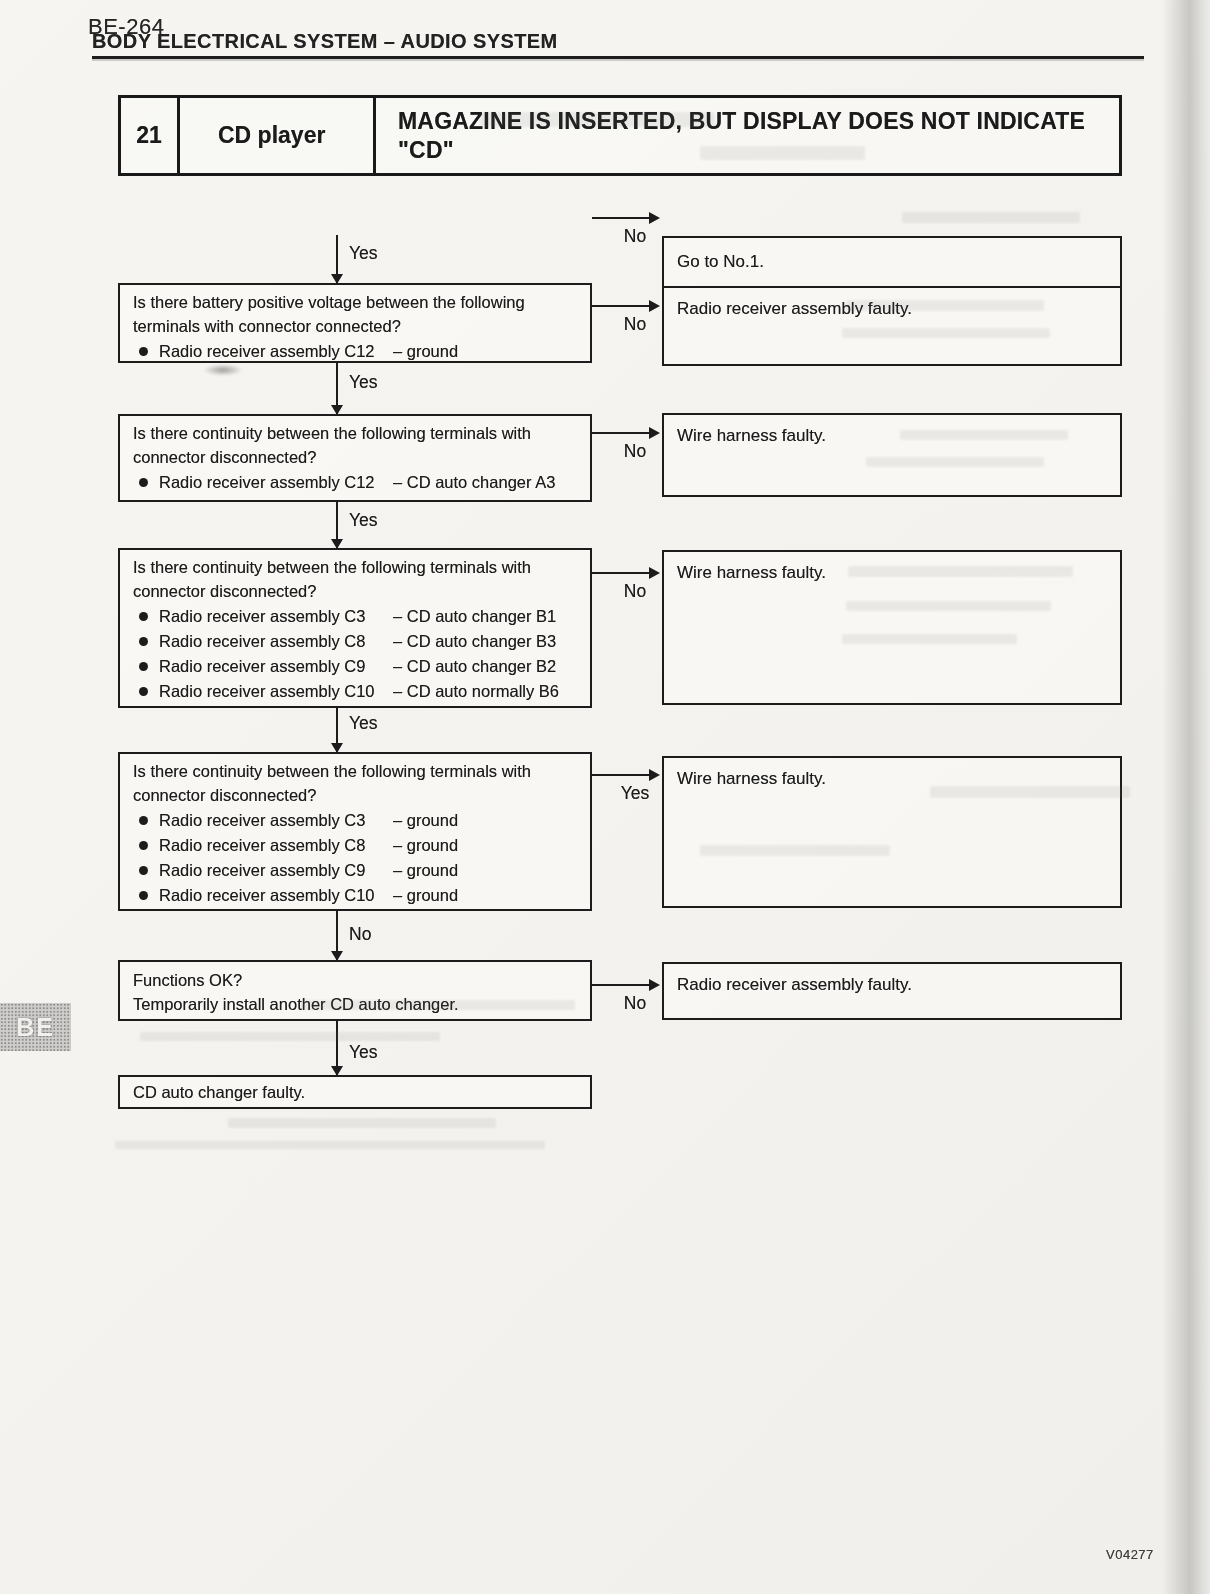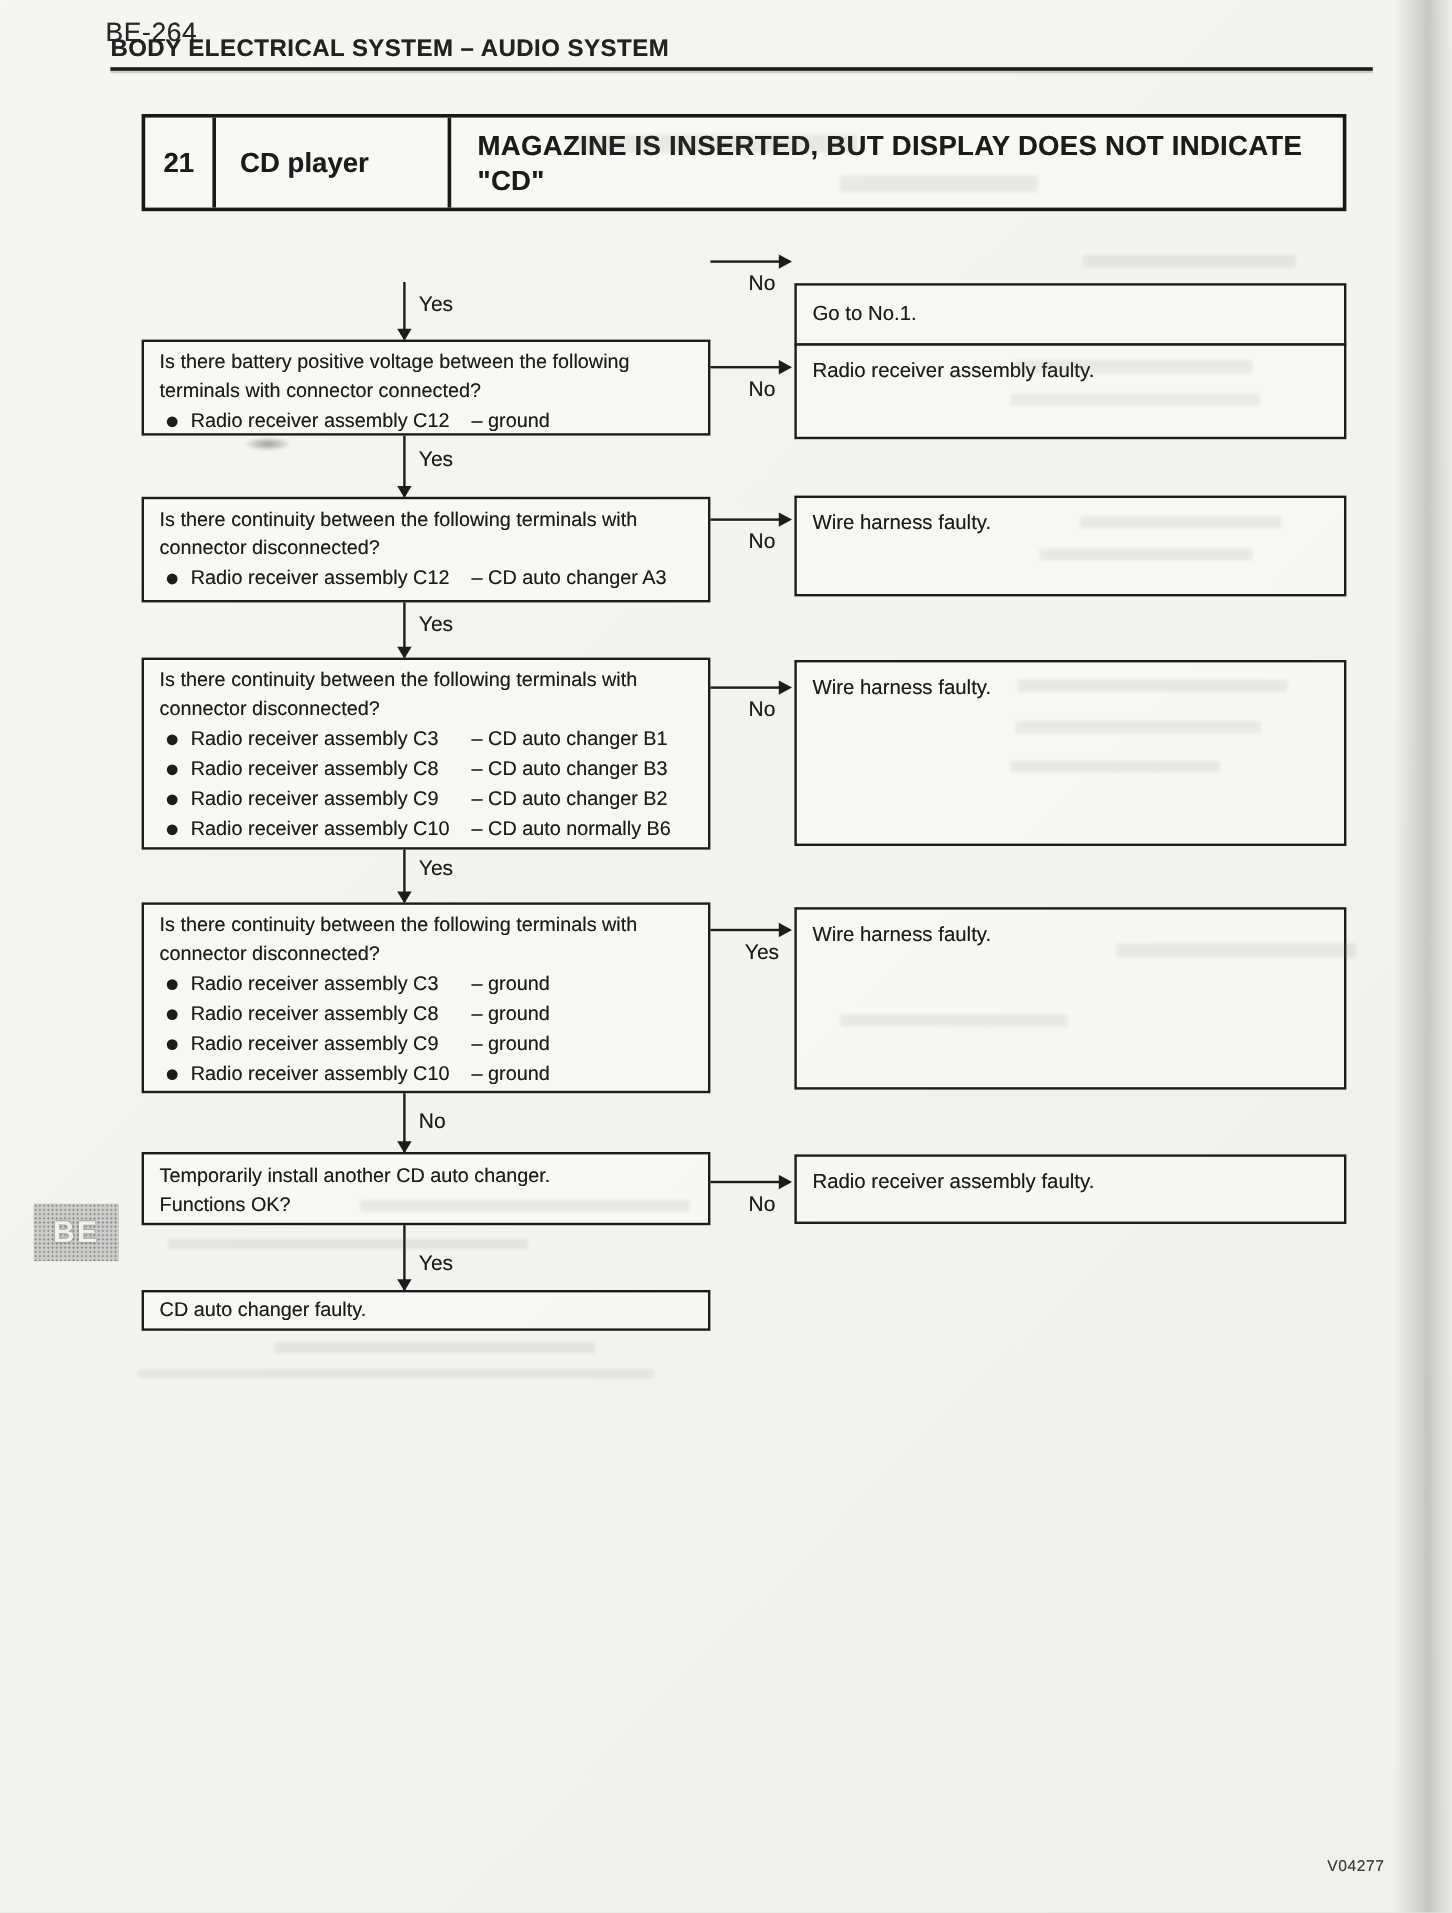--- a/index.html
+++ b/index.html
@@ -12,21 +12,21 @@
   .scan-edge-right{
     position:absolute;top:0;right:0;width:48px;height:100%;
     background:linear-gradient(to right,rgba(150,150,148,0) 0%,rgba(140,140,138,0.42) 58%,rgba(175,175,173,0.30) 82%,rgba(210,210,208,0.18) 100%);
   }
   .hdr-code{position:absolute;left:88px;top:14px;font-size:22px;font-weight:normal;letter-spacing:0.5px;color:#262626;}
   .hdr-title{position:absolute;left:92px;top:30px;width:1052px;font-size:20px;font-weight:bold;letter-spacing:0.4px;color:#222;}
   .hdr-rule{position:absolute;left:92px;top:56px;width:1052px;height:3px;background:#1d1d1d;box-shadow:0 2px 0 rgba(80,80,80,0.25);}
 
   .tbl{position:absolute;left:118px;top:95px;width:1004px;height:81px;border:3px solid #191919;box-sizing:border-box;display:flex;background:rgba(253,252,250,0.45);}
   .tbl-num{width:59px;border-right:3px solid #191919;display:flex;align-items:center;justify-content:center;font-weight:bold;font-size:23px;box-sizing:border-box;}
-  .tbl-comp{width:196px;border-right:3px solid #191919;display:flex;align-items:center;padding-left:20px;font-weight:bold;font-size:23px;box-sizing:border-box;}
+  .tbl-comp{width:196px;border-right:3px solid #191919;display:flex;align-items:center;padding-left:38px;font-weight:bold;font-size:23px;box-sizing:border-box;}
   .tbl-symptom{flex:1;display:flex;align-items:center;padding:12px 22px;font-weight:bold;font-size:23px;line-height:29px;letter-spacing:0.2px;}
 
   .qbox{position:absolute;left:118px;width:474px;border:2px solid #1c1c1c;background:rgba(253,252,250,0.5);
         box-sizing:border-box;font-size:16.5px;line-height:24px;padding:5px 11px 5px 13px;}
   .rbox{position:absolute;left:662px;width:460px;border:2px solid #1c1c1c;background:rgba(253,252,250,0.5);
         box-sizing:border-box;font-size:17px;line-height:24px;padding:9px 13px;}
   .vcenter{display:flex;align-items:center;padding-top:0;padding-bottom:0;}
 
   .s1q{top:202px;height:33px;} .s1r{top:200px;height:52px;margin-top:36px;}
   .s2q{top:283px;height:80px;} .s2r{top:286px;height:80px;}
@@ -52,21 +52,21 @@
   .vline .head{position:absolute;left:-5px;bottom:-1px;width:0;height:0;
     border-left:6px solid transparent;border-right:6px solid transparent;border-top:10px solid #1c1c1c;}
   .v1{top:235px;height:48px;} .v2{top:363px;height:51px;} .v3{top:502px;height:46px;}
   .v4{top:708px;height:44px;} .v5{top:911px;height:49px;} .v6{top:1021px;height:54px;}
   .vlabel{position:absolute;left:349px;font-size:17.5px;}
   .vl1{top:243px;} .vl2{top:372px;} .vl3{top:510px;} .vl4{top:713px;} .vl5{top:924px;} .vl6{top:1042px;}
 
   .betab{position:absolute;left:0;top:1003px;width:71px;height:48px;
     background-color:#cecdcb;background-image:radial-gradient(#8b8b89 0.8px,transparent 0.9px);background-size:3.5px 3.5px;
     display:flex;align-items:center;justify-content:center;font-weight:bold;font-size:25px;letter-spacing:2px;
-    color:#f1f0ed;text-shadow:0 0 2px rgba(95,95,95,0.9);margin-left:28px;}
+    color:#f1f0ed;text-shadow:0 0 2px rgba(95,95,95,0.9);}
   .figcode{position:absolute;left:1106px;top:1547px;font-size:13px;color:#3c3c3c;letter-spacing:0.5px;}
 
   .ghost{position:absolute;background:#6f6f6f;opacity:0.10;filter:blur(1.3px);border-radius:2px;}
   .smudge{position:absolute;left:203px;top:364px;width:40px;height:12px;
     background:radial-gradient(ellipse,rgba(90,90,90,0.55),rgba(90,90,90,0) 70%);filter:blur(1px);}
 </style>
 </head>
 <body>
 
 <div class="page">
@@ -197,22 +197,22 @@
   <div class="hlabel l5">Yes</div>
   <div class="rbox s5r">
     <div>Wire harness faulty.</div>
   </div>
   <div class="vline v5">
       <span class="head"></span>
     </div>
   <div class="vlabel vl5">No</div>
 
   <div class="qbox s6q">
+    <div>Functions OK?</div>
     <div>Temporarily install another CD auto changer.</div>
-    <div>Functions OK?</div>
   </div>
   <div class="harrow a6">
       <span class="head"></span>
     </div>
   <div class="hlabel l6">No</div>
   <div class="rbox s6r">
     <div>Radio receiver assembly faulty.</div>
   </div>
   <div class="vline v6">
       <span class="head"></span>

